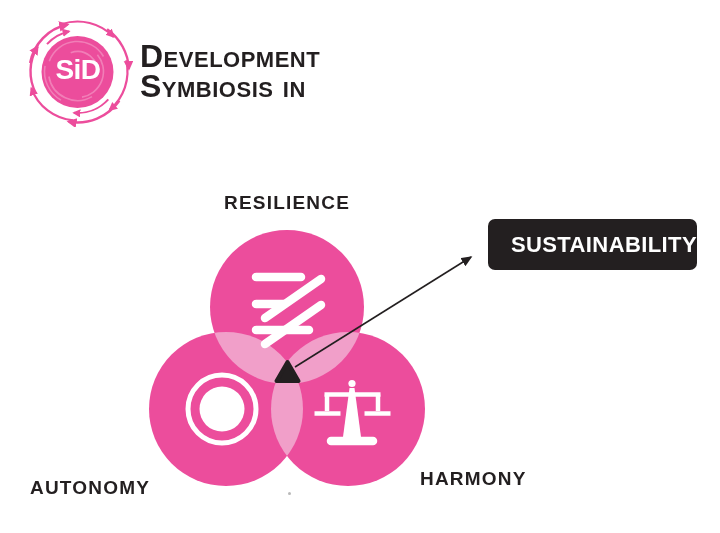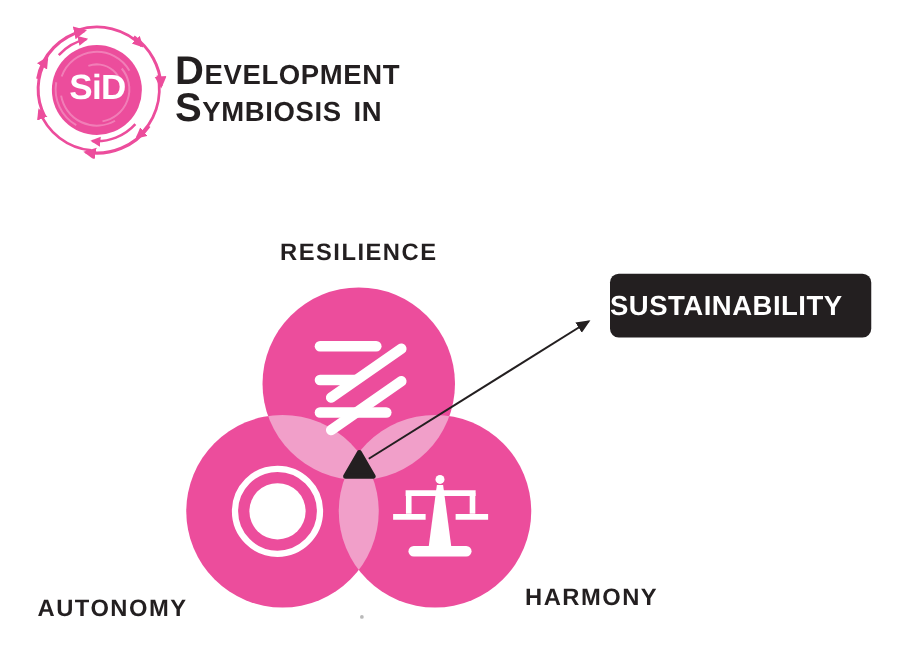--- a/index.html
+++ b/index.html
@@ -21,21 +21,21 @@
     position:absolute;color:#231F20;font-weight:bold;
     font-size:19px;letter-spacing:1.2px;white-space:nowrap;
   }
   .label-resilience{left:287px;top:192px;transform:translateX(-50%);}
   .label-autonomy{left:30px;top:477px;}
   .label-harmony{left:420px;top:468px;}
   
   .callout-box{
     position:absolute;left:488px;top:219px;width:209px;height:51px;
     background:#231F20;border-radius:7px;
-    display:flex;align-items:center;justify-content:flex-start;
+    display:flex;align-items:center;justify-content:flex-end;
   }
   .callout-box span{
     color:#ffffff;font-weight:bold;font-size:22px;letter-spacing:0.4px;
     white-space:nowrap;
   }
   .stray-dot{
     position:absolute;left:288px;top:492px;width:3px;height:3px;
     background:#8a8a8a;opacity:0.6;border-radius:50%;
   }
 </style>

